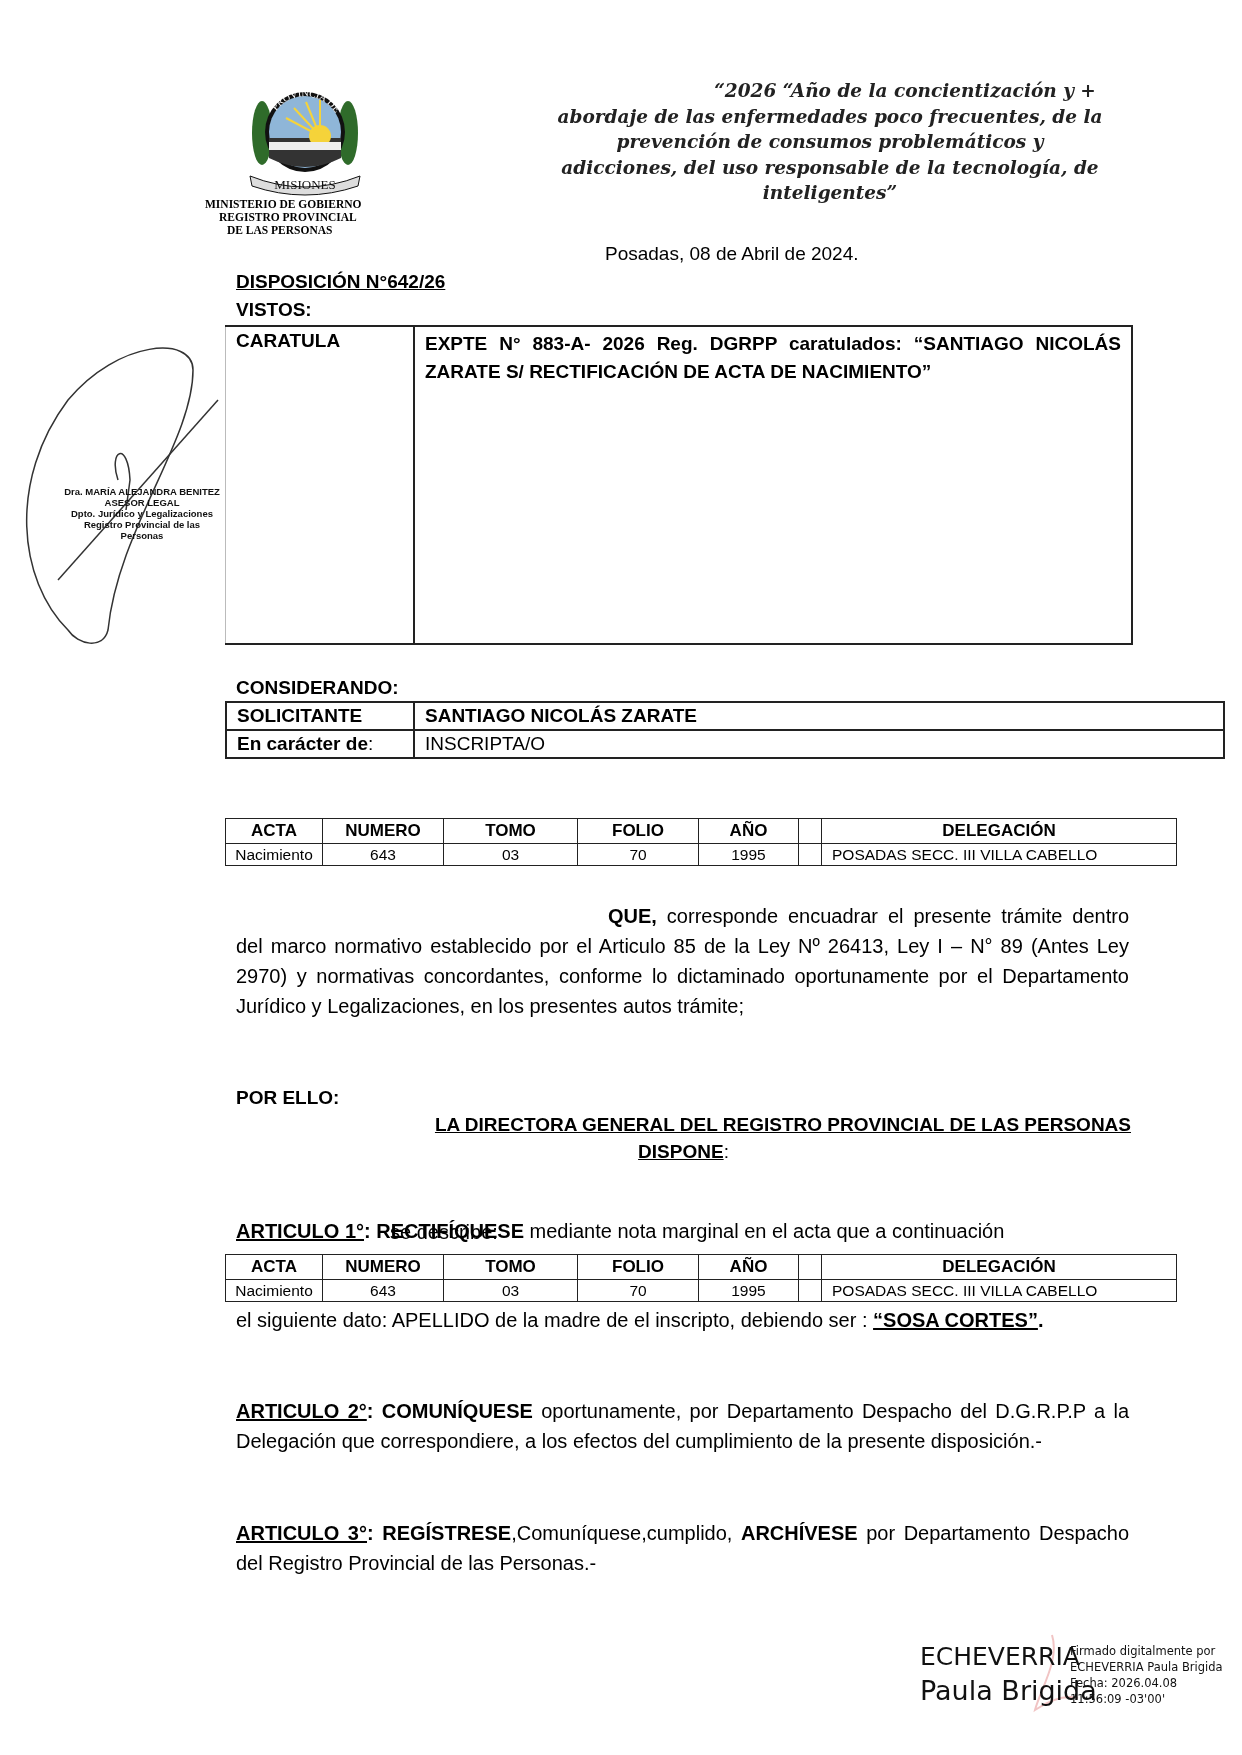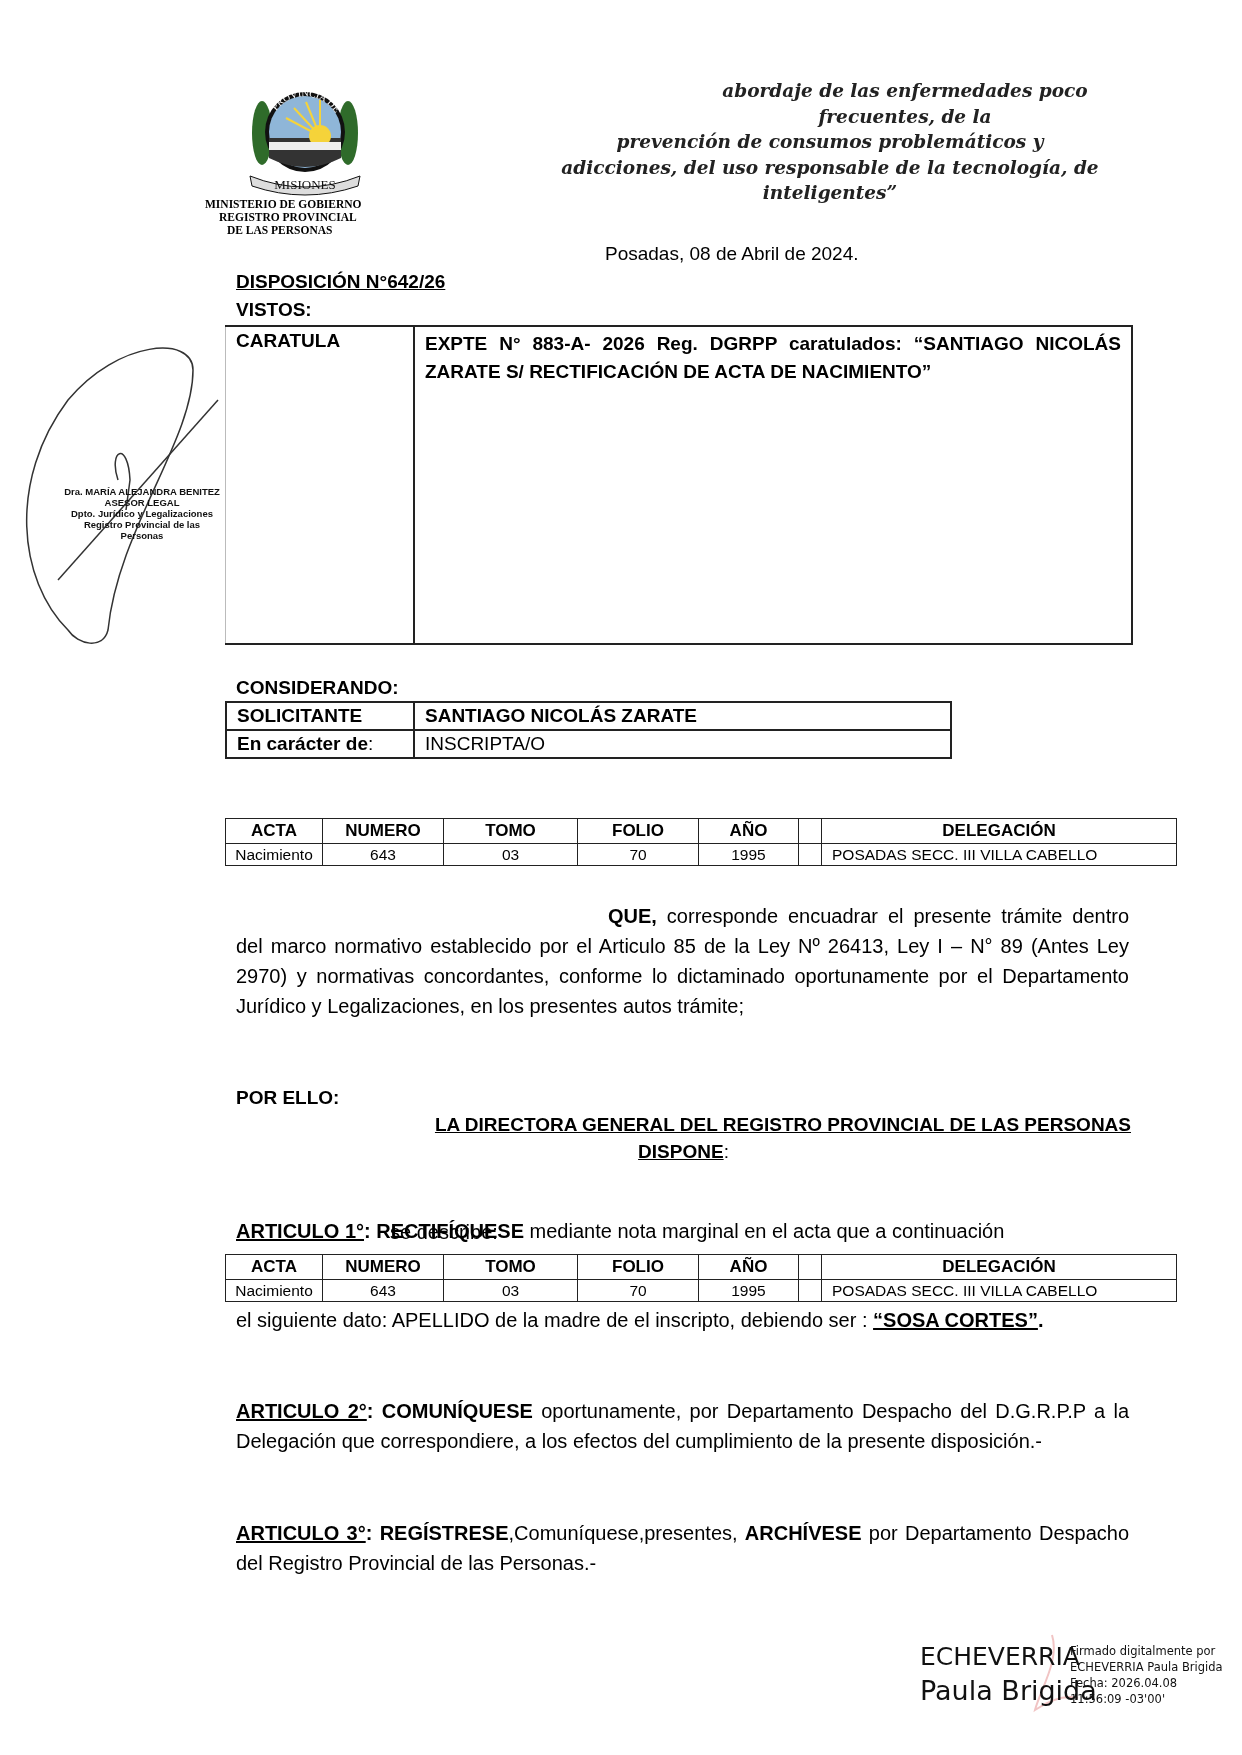--- a/index.html
+++ b/index.html
@@ -30,21 +30,21 @@
   #dispone { left: 236px; top: 1141px; width: 895px; text-align: center; }
 
   
   #caratula { left: 225px; top: 325px; width: 908px; height: 320px; border-collapse: collapse; }
   #caratula td { vertical-align: top; font-size: 19px; font-weight: bold; padding: 3px 10px; }
   #caratula .k { width: 167px; border-right: 2px solid #222; border-left: 1px solid #bbb; }
   #caratula .v { border: 2px solid #222; border-left: none; border-bottom: 2px solid #222;
                  text-align: justify; line-height: 28px; }
 
   
-  #cons { left: 225px; top: 701px; width: 727px; border-collapse: collapse; }
+  #cons { left: 225px; top: 701px; width: 1000px; border-collapse: collapse; }
   #cons td { border: 2px solid #222; font-size: 19px; height: 26px; padding: 0 10px; }
   #cons td.k { width: 166px; font-weight: bold; }
   #cons td.v { font-weight: bold; }
   #cons td.v.light { font-weight: normal; }
 
   
   .acta { width: 952px; border-collapse: collapse; }
   .acta th, .acta td { border: 1.5px solid #222; text-align: center; padding: 0; }
   .acta th { font-size: 17px; height: 24px; }
   .acta td { font-size: 15.5px; height: 21px; }
@@ -98,20 +98,21 @@
   <text font-size="10" font-family="Liberation Serif, serif" fill="#fff"><textPath href="#arc" startOffset="8">PROVINCIA DE</textPath></text>
 </svg>
 
 <div id="ministry" class="abs">
   <div>MINISTERIO DE GOBIERNO</div>
   <div>REGISTRO PROVINCIAL</div>
   <div>DE LAS PERSONAS</div>
 </div>
 
 <div id="motto" class="abs">
+  <div>“2026 “Año de la concientización y +</div>
   <div>abordaje de las enfermedades poco frecuentes, de la</div>
   <div>prevención de consumos problemáticos y</div>
   <div>adicciones, del uso responsable de la tecnología, de</div>
   <div>inteligentes”</div>
 </div>
 
 <div id="date" class="abs">Posadas, 08 de Abril de 2024.</div>
 
 <div id="disp" class="abs h u">DISPOSICIÓN N°642/26</div>
 <div id="vistos" class="abs h">VISTOS:</div>
@@ -212,21 +213,21 @@
 
 <div id="art1c" class="abs para">
   <span>el siguiente dato: APELLIDO de la madre de el inscripto, debiendo ser : </span><b class="u">“SOSA CORTES”</b><b>.</b>
 </div>
 
 <div id="art2" class="abs para">
   <b class="u">ARTICULO 2°</b><b>: </b><b>COMUNÍQUESE</b><span>  oportunamente, por Departamento Despacho del D.G.R.P.P  a la Delegación que correspondiere, a los efectos del cumplimiento de la presente disposición.-</span>
 </div>
 
 <div id="art3" class="abs para">
-  <b class="u">ARTICULO 3°</b><b>: </b><b>REGÍSTRESE</b><span>,Comuníquese,presentes, </span><b>ARCHÍVESE</b><span> por Departamento Despacho del Registro Provincial de las Personas.-</span>
+  <b class="u">ARTICULO 3°</b><b>: </b><b>REGÍSTRESE</b><span>,Comuníquese,cumplido, </span><b>ARCHÍVESE</b><span> por Departamento Despacho del Registro Provincial de las Personas.-</span>
 </div>
 
 <svg id="dsig-mark" class="abs" viewBox="0 0 50 90">
   <path d="M22 5 C 30 30, 10 60, 5 80 C 20 70, 35 65, 48 68" fill="none" stroke="#f1c4c4" stroke-width="2"></path>
 </svg>
 <div id="dsig-name" class="abs">
   <div>ECHEVERRIA</div>
   <div>Paula Brigida</div>
 </div>
 <div id="dsig-info" class="abs">

